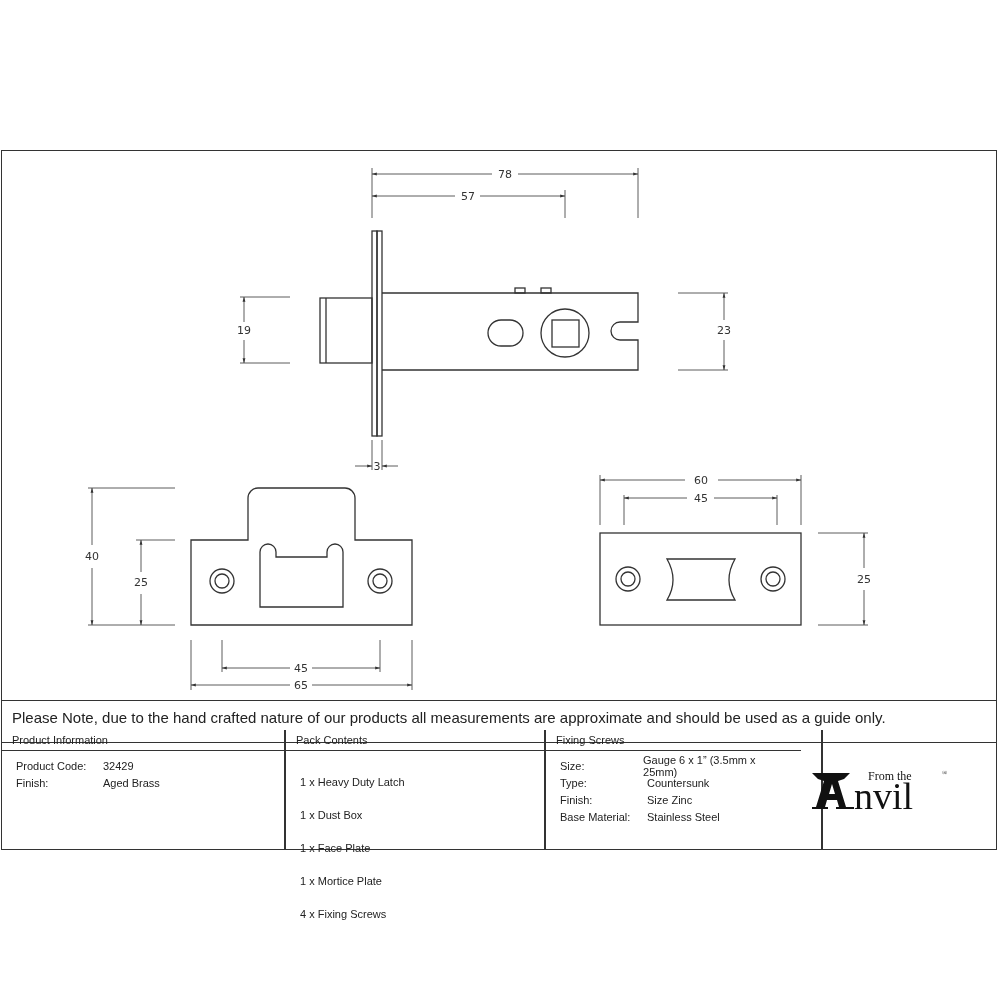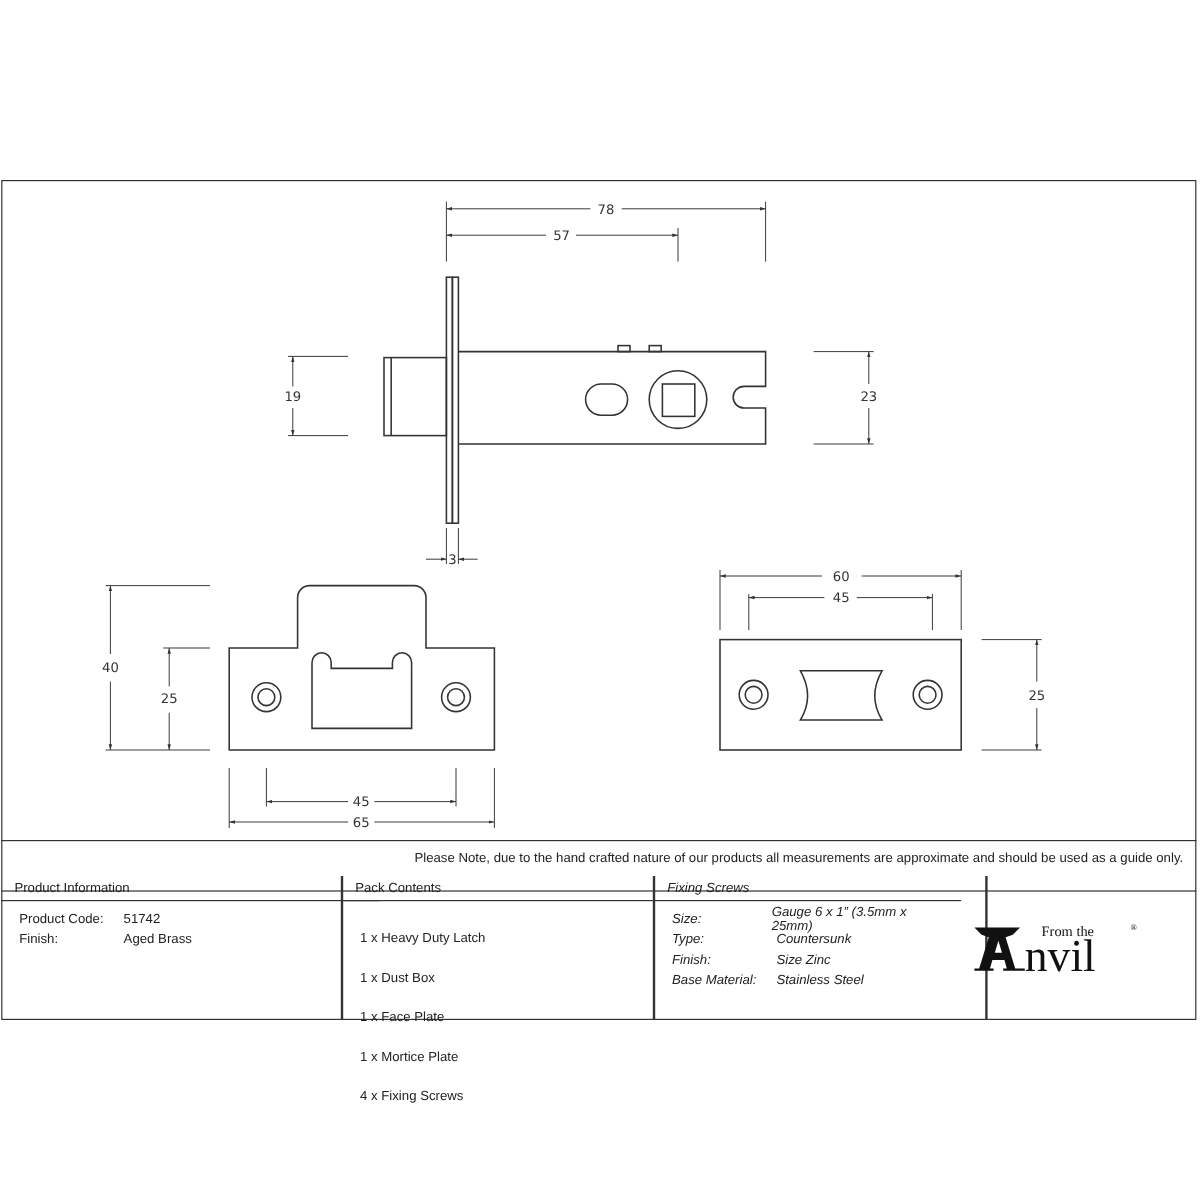--- a/index.html
+++ b/index.html
@@ -4,21 +4,21 @@
 <style>
   html, body { margin:0; padding:0; background:#ffffff; }
   body { width:1000px; height:1000px; position:relative; overflow:hidden;
          font-family:"Liberation Sans", "DejaVu Sans", sans-serif; color:#222; }
   .frame { position:absolute; left:1px; top:150px; width:996px; height:700px;
            border:1.5px solid #333; box-sizing:border-box; }
   svg.drawing { position:absolute; left:0; top:0; }
   .dim { font-size:11px; fill:#333; font-family:"DejaVu Sans", sans-serif; }
   .note { position:absolute; left:1px; top:700px; width:996px; height:43px;
           border-top:1.5px solid #333; border-bottom:1.5px solid #333; box-sizing:border-box;
-          font-size:11px; padding:8px 11px;text-align:right; }
+          font-size:15px; padding:8px 11px; }
   .panel { position:absolute; top:730px; height:120px; box-sizing:border-box; font-size:11px; }
   .panel .head { height:21px; border-bottom:1.5px solid #333; padding:4px 11px; box-sizing:border-box; }
   .panel .rows { padding:6px 15px; }
   .row { display:flex; height:17px; align-items:center; }
   .row .k { width:87px; }
   .list-item { height:17px; display:flex; align-items:center;margin-top:16px; }
   .sep { position:absolute; top:730px; width:1.5px; height:120px; background:#333; }
   .logo { position:absolute; left:792px; top:730px; width:175px; height:120px;
           display:flex; align-items:center; justify-content:center; }
 </style>
@@ -134,21 +134,21 @@
   <text class="dim" x="864" y="583" text-anchor="middle">25</text>
 </svg>
 
 <div class="note">Please Note, due to the hand crafted nature of our products all measurements are approximate and should be used as a guide only.</div>
 
 <div class="panel" style="left:1px;width:316px;">
   <div class="head">Product Information</div>
   <div class="rows">
     <div class="row">
         <span class="k">Product Code:</span>
-        <span>51742</span>
+        <span>32429</span>
       </div>
     <div class="row">
         <span class="k">Finish:</span>
         <span>Aged Brass</span>
       </div>
   </div>
 </div>
 <div class="sep" style="left:284px;"></div>
 
 <div class="panel" style="left:285px;width:259px;">
@@ -156,21 +156,21 @@
   <div class="rows">
     <div class="list-item">1 x Heavy Duty Latch</div>
     <div class="list-item">1 x Dust Box</div>
     <div class="list-item">1 x Face Plate</div>
     <div class="list-item">1 x Mortice Plate</div>
     <div class="list-item">4 x Fixing Screws</div>
   </div>
 </div>
 <div class="sep" style="left:544px;"></div>
 
-<div class="panel" style="left:545px;width:256px;font-style:italic;">
+<div class="panel" style="left:545px;width:256px;">
   <div class="head">Fixing Screws</div>
   <div class="rows">
     <div class="row">
         <span class="k">Size:</span>
         <span>Gauge 6 x 1” (3.5mm x 25mm)</span>
       </div>
     <div class="row">
         <span class="k">Type:</span>
         <span>Countersunk</span>
       </div>

